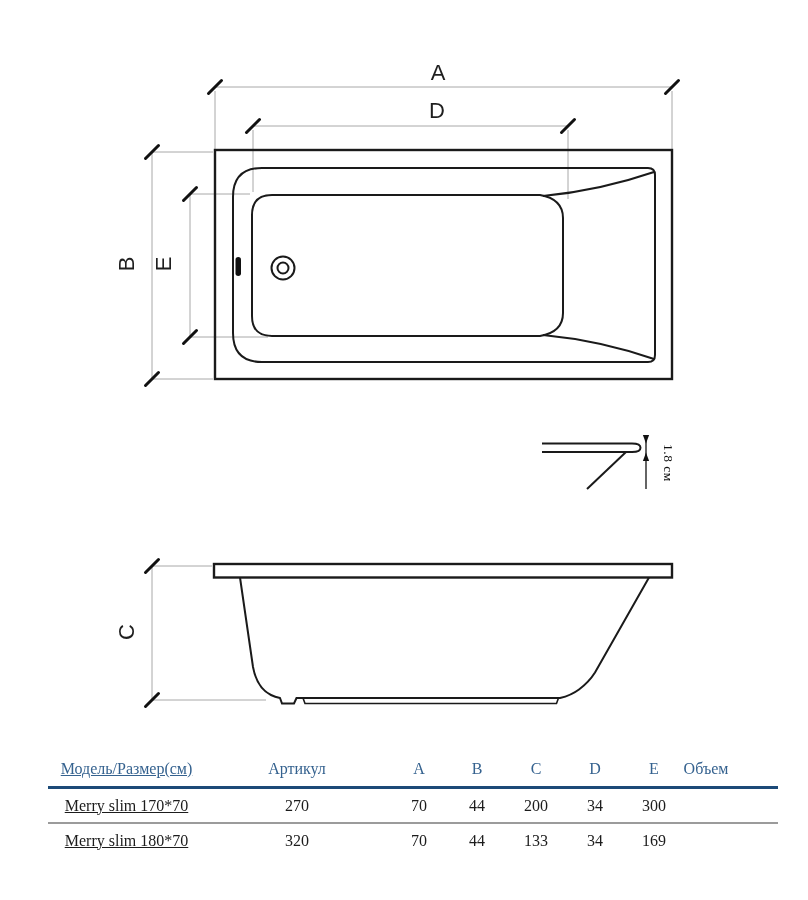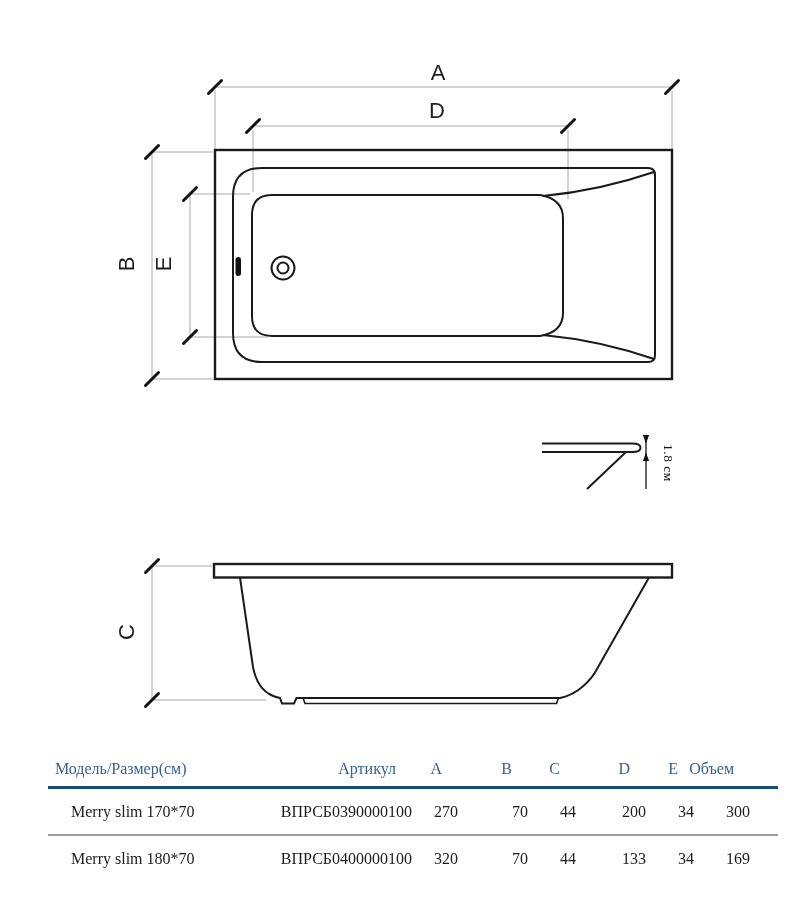--- a/index.html
+++ b/index.html
@@ -29,25 +29,25 @@
   .spec-table{
     position:absolute; left:48px; top:752px; width:730px;
     font-size:16px; color:#1c1c1c;
   }
   .t-row{
     display:grid;
     grid-template-columns:150px 198px 46px 70px 48px 70px 48px 56px 1fr;
     align-items:center;
   }
   .t-row.header{height:34px;color:#35628f;}
-  .t-row.body{height:45px;margin-left:16px;}
+  .t-row.body{height:33px;}
   .rule-navy{height:3px;background:#1c4a78;}
   .rule-gray{height:2px;background:#9b9b9b;}
-  .cell{text-align:right;white-space:nowrap;}
-  .cell.first{text-align:left;padding-left:7px;}
+  .cell{text-align:center;white-space:nowrap;}
+  .cell.first{text-align:center;padding-left:7px;text-decoration:underline;}
 </style>
 </head>
 <body>
 
 <svg class="stage" viewBox="0 0 808 900">
 
   <g>
 
     <g>
       <line class="dimline" x1="215" y1="87" x2="672" y2="87"></line>
@@ -140,35 +140,33 @@
     <div class="cell">D</div>
     <div class="cell">E</div>
     <div class="cell">Объем</div>
     <div></div>
   </div>
 
   <div class="rule-navy"></div>
 
   <div class="t-row body">
     <div class="cell first">Merry slim 170*70</div>
-    <div class="cell">ВПРСБ0390000100</div>
     <div class="cell">270</div>
     <div class="cell">70</div>
     <div class="cell">44</div>
     <div class="cell">200</div>
     <div class="cell">34</div>
     <div class="cell">300</div>
     <div></div>
   </div>
 
   <div class="rule-gray"></div>
 
   <div class="t-row body">
     <div class="cell first">Merry slim 180*70</div>
-    <div class="cell">ВПРСБ0400000100</div>
     <div class="cell">320</div>
     <div class="cell">70</div>
     <div class="cell">44</div>
     <div class="cell">133</div>
     <div class="cell">34</div>
     <div class="cell">169</div>
     <div></div>
   </div>
 </div>
 

